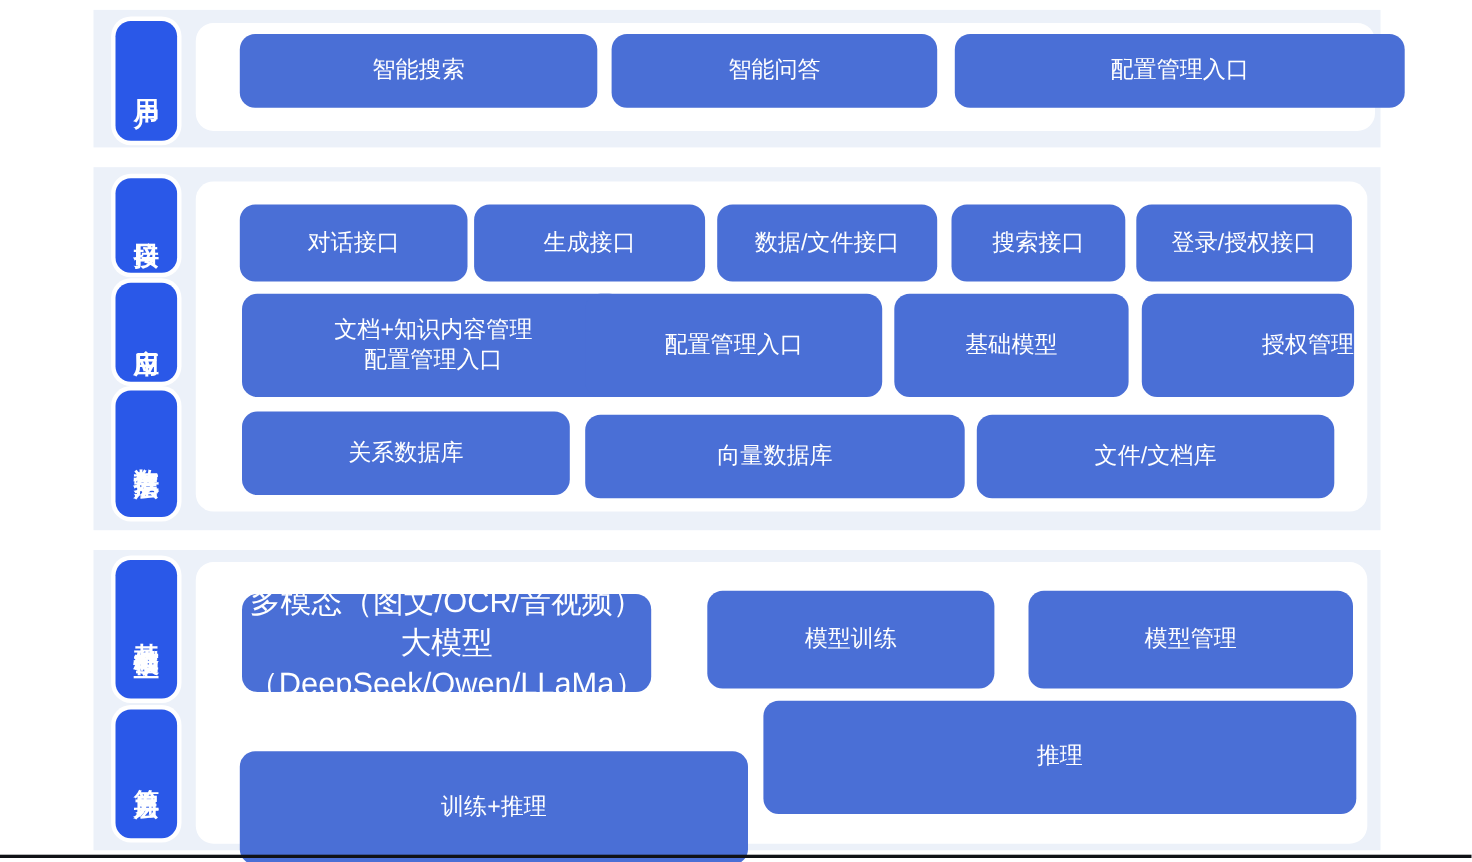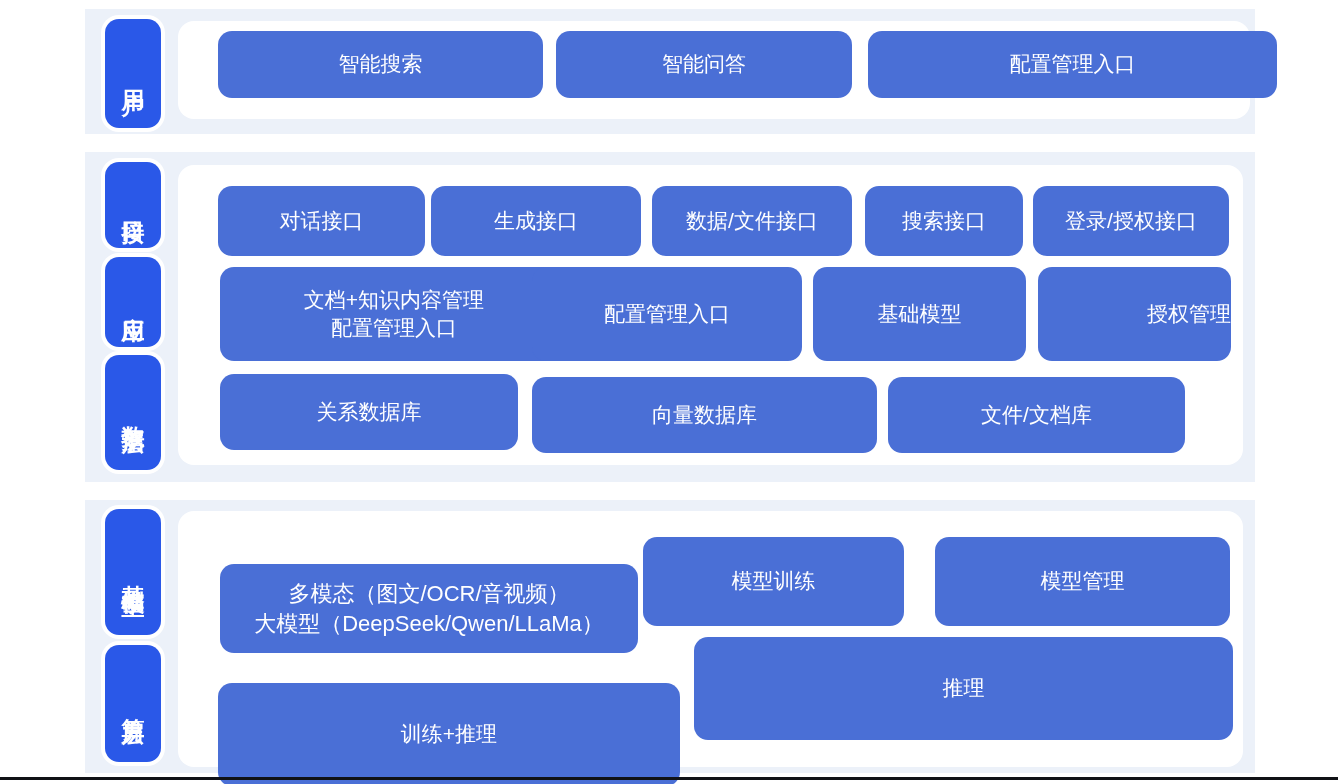--- a/index.html
+++ b/index.html
@@ -130,30 +130,30 @@
   <div class="blk" style="left:1038px; top:267px; width:193px; height:94px;align-items:flex-end;">
     <span>授权管理</span>
   </div>
 
   <div class="blk" style="left:220px; top:374px; width:298px; height:76px;">
     <span>关系数据库</span>
   </div>
   <div class="blk" style="left:532px; top:377px; width:345px; height:76px;">
     <span>向量数据库</span>
   </div>
-  <div class="blk" style="left:888px; top:377px; width:297px; height:76px;">
+  <div class="blk" style="left:888px; top:377px; width:325px; height:76px;">
     <span>文件/文档库</span>
   </div>
 
   <div class="band band-found"></div>
   <div class="panel panel-found"></div>
   <div class="tab tab-foundation">基础模型</div>
   <div class="tab tab-compute">算力层</div>
 
-  <div class="blk" style="left:220px; top:564px; width:418px; height:89px; font-size:22px;">
+  <div class="blk" style="left:220px; top:540px; width:372px; height:89px; font-size:28px;">
     <span>多模态（图文/OCR/音视频）</span>
     <span>大模型（DeepSeek/Qwen/LLaMa）</span>
   </div>
   <div class="blk" style="left:643px; top:537px; width:261px; height:89px;">
     <span>模型训练</span>
   </div>
   <div class="blk" style="left:935px; top:537px; width:295px; height:89px;">
     <span>模型管理</span>
   </div>
 

